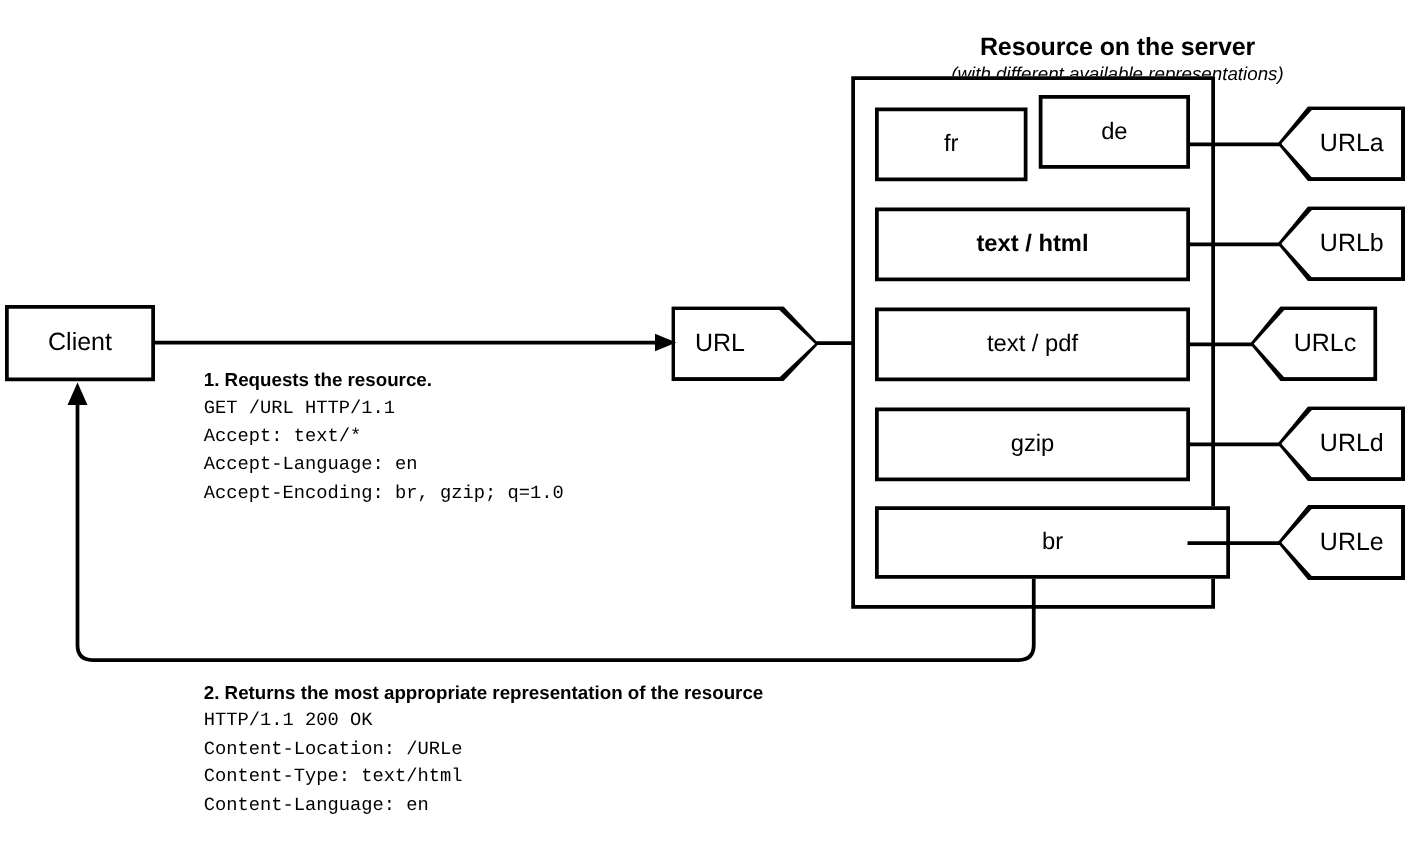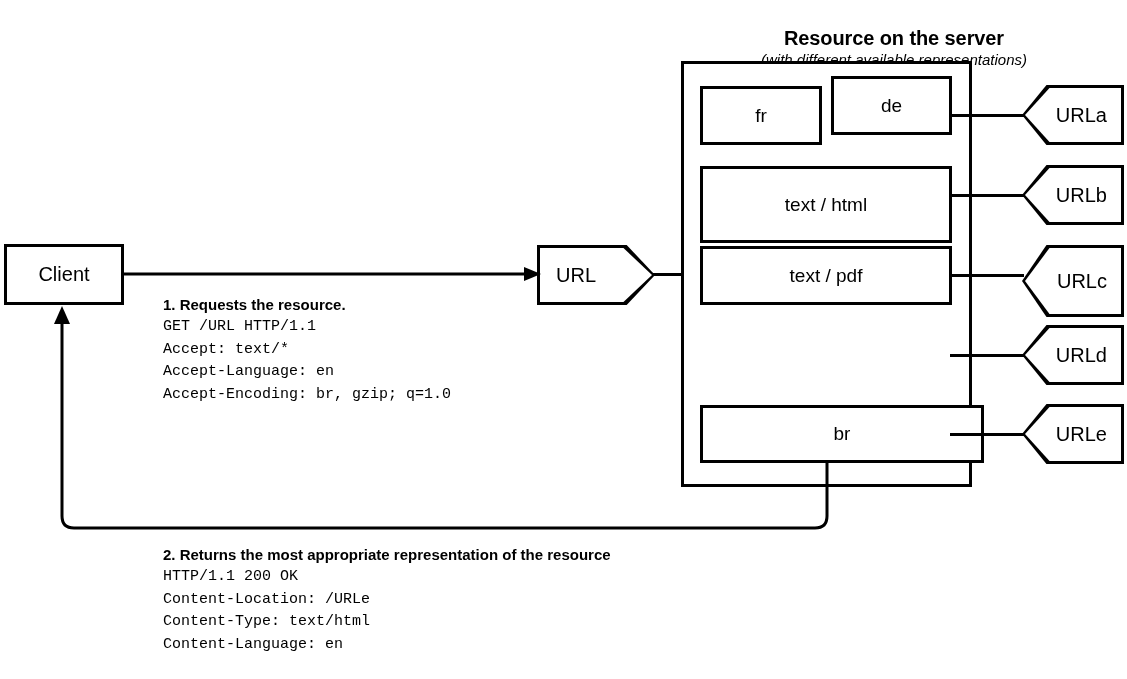--- a/index.html
+++ b/index.html
@@ -156,28 +156,31 @@
 
   <div id="server-box" class="abs"></div>
 
   <div class="abs rep-box" style="left:700px; top:86px; width:122px; height:59px;">
     <span>fr</span>
   </div>
   <div class="abs rep-box" style="left:831px; top:76px; width:121px; height:59px;">
     <span>de</span>
   </div>
 
-  <div class="abs rep-box" style="left:700px; top:166px; width:252px; height:77px;">
+  <div class="abs rep-box" style="left:700px; top:166px; width:252px; height:59px;font-weight:bold;">
     <span>text / html</span>
   </div>
 
   <div class="abs rep-box" style="left:700px; top:246px; width:252px; height:59px;">
     <span>text / pdf</span>
   </div>
 
+  <div class="abs rep-box" style="left:700px; top:326px; width:252px; height:59px;">
+    <span>gzip</span>
+  </div>
 
   <div class="abs rep-box" style="left:700px; top:405px; width:284px; height:58px;">
     <span>br</span>
   </div>
 
   <div class="abs hline" style="left:950px; top:114px; width:74px;"></div>
   <div class="abs hline" style="left:950px; top:194px; width:74px;"></div>
   <div class="abs hline" style="left:950px; top:274px; width:74px;"></div>
   <div class="abs hline" style="left:950px; top:354px; width:74px;"></div>
   <div class="abs hline" style="left:950px; top:433px; width:74px;"></div>
@@ -185,21 +188,21 @@
   <div class="abs tag-left" style="left:1022px; top:85px; width:102px; height:60px;">
     <div class="inner">
         <span>URLa</span>
       </div>
   </div>
   <div class="abs tag-left" style="left:1022px; top:165px; width:102px; height:60px;">
     <div class="inner">
         <span>URLb</span>
       </div>
   </div>
-  <div class="abs tag-left" style="left:1022px; top:245px; width:102px; height:72px;">
+  <div class="abs tag-left" style="left:1000px; top:245px; width:102px; height:60px;">
     <div class="inner">
         <span>URLc</span>
       </div>
   </div>
   <div class="abs tag-left" style="left:1022px; top:325px; width:102px; height:60px;">
     <div class="inner">
         <span>URLd</span>
       </div>
   </div>
   <div class="abs tag-left" style="left:1022px; top:404px; width:102px; height:60px;">

